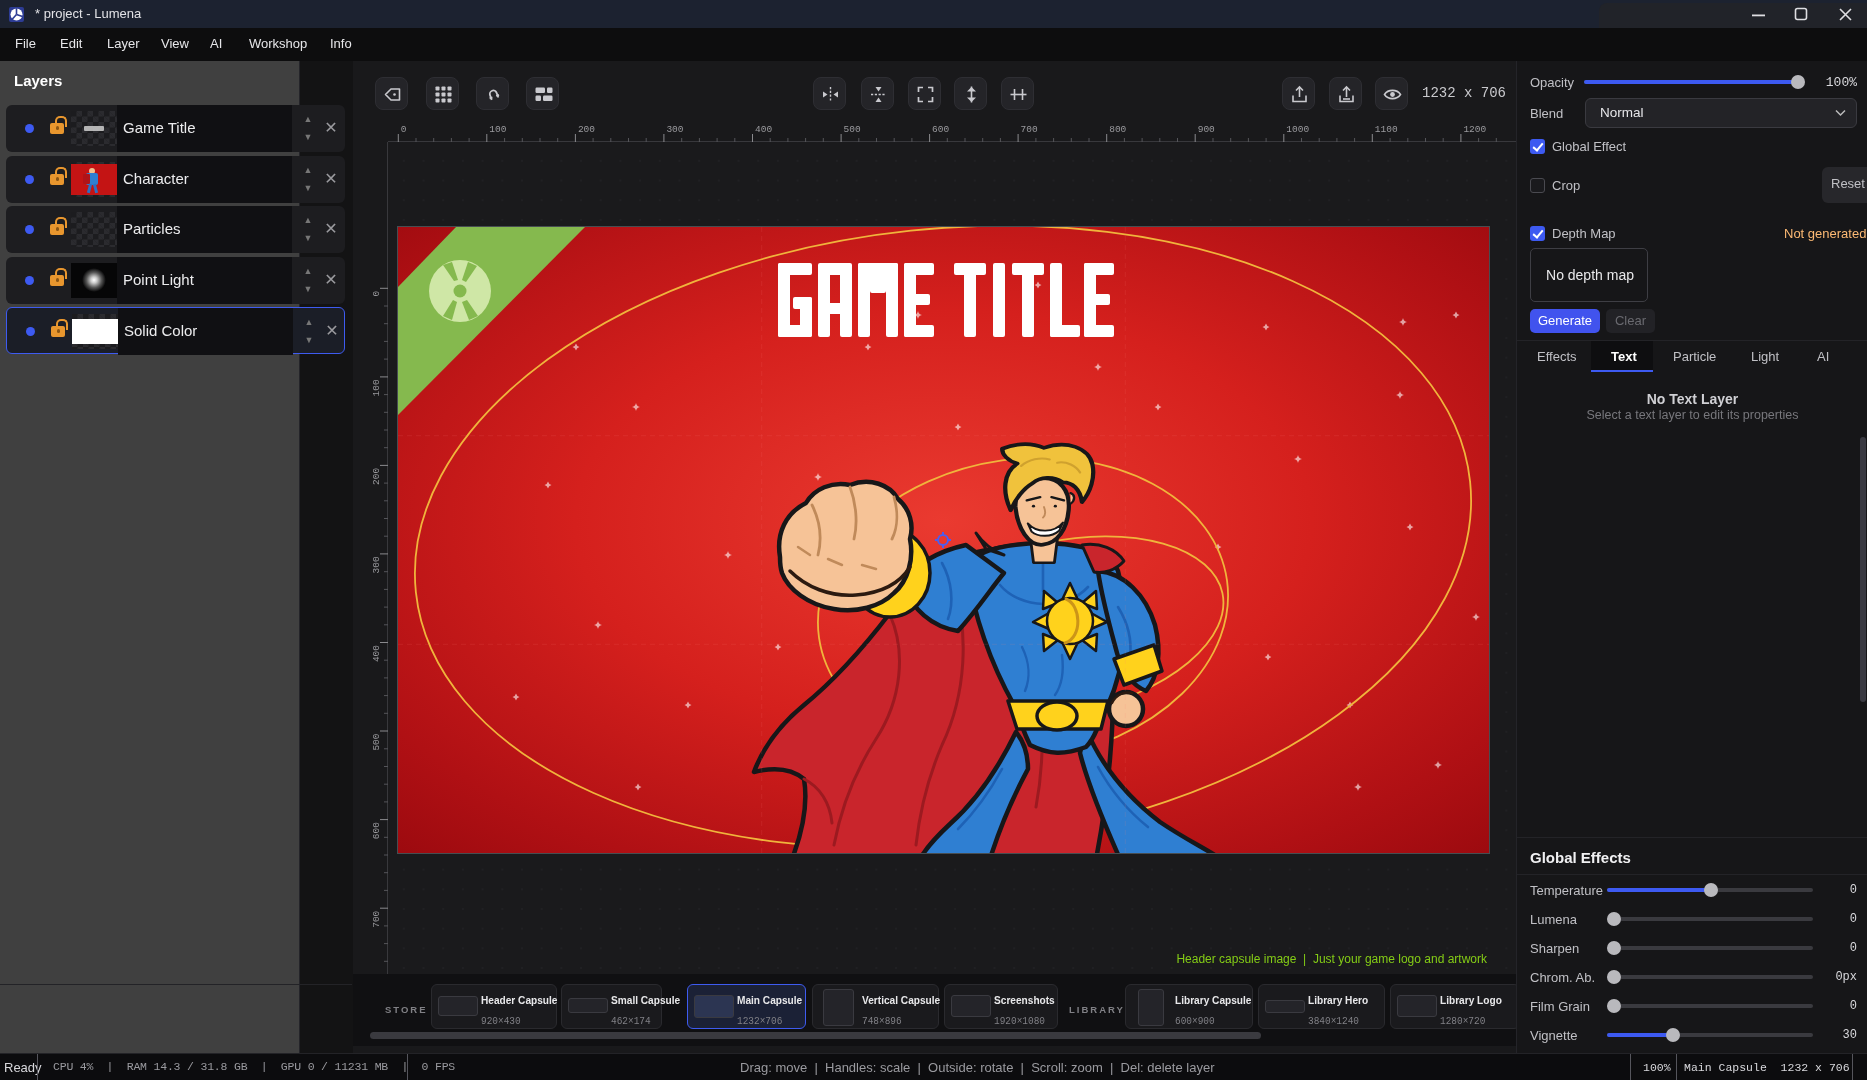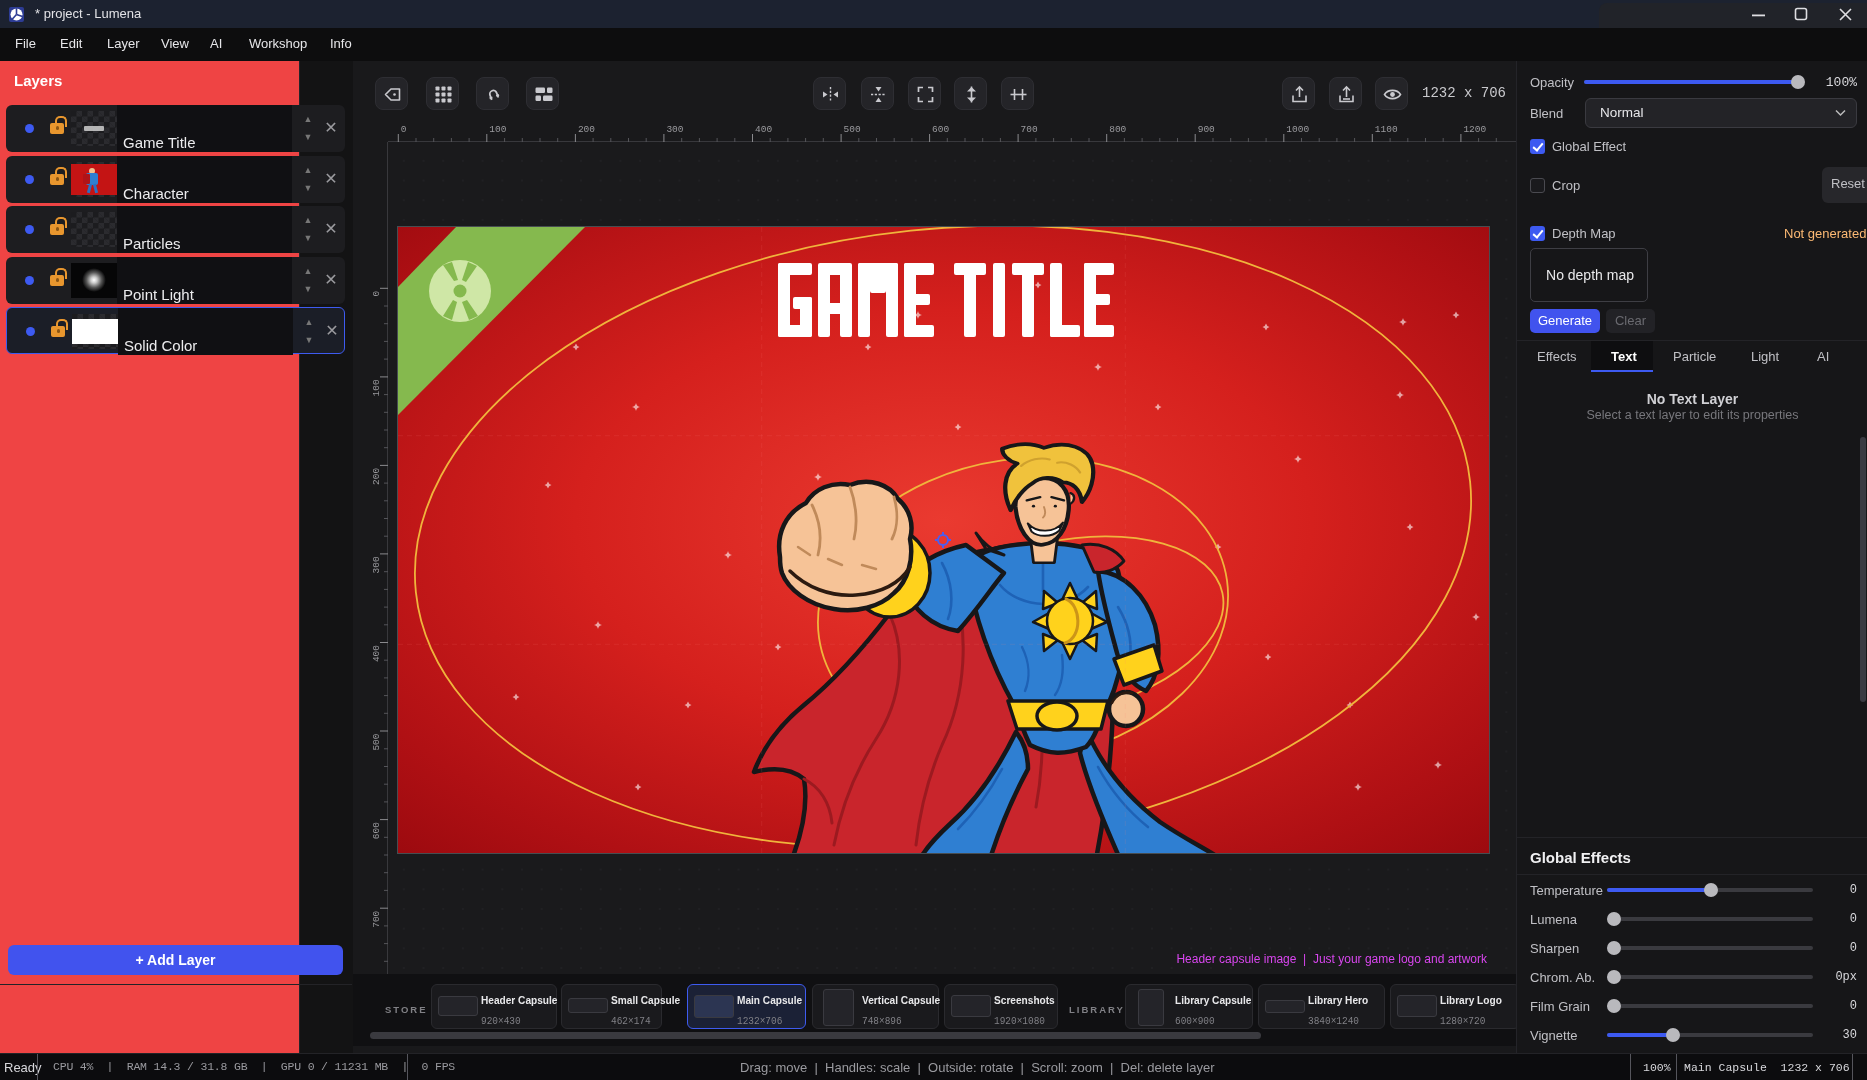--- a/index.html
+++ b/index.html
@@ -11,27 +11,27 @@
   #titlebar { position:absolute; left:0; top:0; width:1867px; height:28px; background:#1c2230; }
   #winctl { position:absolute; left:1599px; top:3px; width:268px; height:25px; background:#212329; border-radius:8px 0 0 0; }
   #applogo { position:absolute; left:9px; top:7px; width:15px; height:15px; background:#2d3c94; border-radius:2px; }
   #apptitle { position:absolute; left:35px; top:6px; font-size:13px; color:#e2e2e6; }
 
   
   #menubar { position:absolute; left:0; top:28px; width:1867px; height:33px; background:#0d0d0e; }
   .menuitem { position:absolute; top:8px; font-size:13px; color:#e6e6e9; }
 
   
-  #leftpanel { position:absolute; left:0; top:61px; width:300px; height:992px; background:#ef4444; border-right:1px solid #242429; }
+  #leftpanel { position:absolute; left:0; top:61px; width:300px; height:992px; background:#404040; border-right:1px solid #242429; }
   #layershdr { position:absolute; left:14px; top:11px; font-size:15px; font-weight:bold; color:#fff; }
   .lrow { position:absolute; left:6px; width:339px; height:47px; background:#1d1d20; border-radius:6px; }
   .lrow .inner { position:absolute; left:111px; top:0; width:175px; height:47px; background:#101013; }
   .lrow.sel { border:1px solid #3e5bf0; background:#1b1e27; }
   .ldot { position:absolute; left:19px; top:19px; width:9px; height:9px; border-radius:50%; background:#3d5af1; }
-  .lname { position:absolute; left:117px; top:14px; font-size:15px; color:#ececee;margin-top:15px; }
+  .lname { position:absolute; left:117px; top:14px; font-size:15px; color:#ececee; }
   .larr { position:absolute; left:295px; width:14px; height:10px; color:#777; font-size:9px; text-align:center; line-height:10px; }
   .lx { position:absolute; left:317px; top:13px; width:16px; height:20px; color:#9a9a9e; font-size:16px; line-height:20px; text-align:center; }
   .lthumb { position:absolute; left:65px; top:6px; width:46px; height:35px; overflow:hidden;
      background-image: linear-gradient(45deg,#2b2b2f 25%,transparent 25%,transparent 75%,#2b2b2f 75%),
                        linear-gradient(45deg,#2b2b2f 25%,transparent 25%,transparent 75%,#2b2b2f 75%);
      background-color:#1c1c1f; background-size:11px 11px; background-position:0 0,5.5px 5.5px; }
   .lock { position:absolute; left:44px; top:18px; width:14px; height:11px; background:#e8962e; border-radius:2px; }
   .lock::before { content:""; position:absolute; left:5px; top:-7px; width:8px; height:9px; border:2.2px solid #e8962e; border-bottom:none; border-radius:5px 5px 0 0; }
   .lock::after { content:""; position:absolute; left:5.5px; top:3px; width:3px; height:4px; background:#8a5514; border-radius:1.5px; }
   #addlayer { position:absolute; left:8px; top:884px; width:335px; height:30px; background:#4153ee; border-radius:6px; color:#fff; font-size:14px; font-weight:bold; text-align:center; line-height:30px; }
@@ -52,21 +52,21 @@
 
   
   #tplbar { position:absolute; left:0px; top:913px; width:1163px; height:72px; background:#101012; }
   .tcard { position:absolute; top:10px; height:45px; background:#1a1a1d; border:1px solid #2a2a2e; border-radius:6px; }
   .tcard.sel { background:#1b2136; border:1px solid #3e5bf0; }
   .tthumb { position:absolute; background:#242429; border:1px solid #3a3a40; border-radius:3px; }
   .ttitle { position:absolute; top:9px; font-size:11.5px; font-weight:bold; color:#e8e8ea; white-space:nowrap; transform:scaleX(0.88); transform-origin:0 0; }
   .tdim { position:absolute; top:30px; font-size:10.5px; color:#808086; font-family:"Liberation Mono",monospace; white-space:nowrap; transform:scaleX(0.9); transform-origin:0 0; }
   .tlabel { position:absolute; top:30px; font-size:9.5px; font-weight:bold; color:#808085; letter-spacing:2px; }
   #tplscroll { position:absolute; left:17px; top:58px; width:891px; height:7px; background:#3a3a3f; border-radius:4px; }
-  #capnote { position:absolute; top:891px; right:29px; font-size:12px; color:#d946ef; }
+  #capnote { position:absolute; top:891px; right:29px; font-size:12px; color:#84cc16; }
 
   
   #rightpanel { position:absolute; left:1516px; top:61px; width:351px; height:992px; background:#161618; border-left:1px solid #242429; }
   .rlabel { font-size:13px; color:#c0c0c5; position:absolute; }
   .chk { position:absolute; width:15px; height:15px; border-radius:3px; }
   .chk.on { background:#3d5af1; }
   .chk.off { background:#1a1a1d; border:1px solid #4a4a50; }
   .chk.on::after { content:""; position:absolute; left:4.5px; top:1.5px; width:4px; height:8px; border:solid #fff; border-width:0 2px 2px 0; transform:rotate(40deg); }
   .track { position:absolute; height:4px; border-radius:2px; background:#3a3a3f; }
   .tfill { position:absolute; height:4px; border-radius:2px; background:#3d5af1; }
@@ -170,21 +170,20 @@
       <div class="ldot"></div>
         <div class="lock"></div>
         <div class="lthumb" id="th5">
           <div style="position:absolute;left:0;top:5px;width:46px;height:25px;background:#ffffff"></div>
         </div>
       <div class="lname">Solid Color</div>
       <div class="larr" style="top:9px">▲</div>
         <div class="larr" style="top:27px">▼</div>
       <div class="lx">✕</div>
     </div>
-    <div id="addlayer">+ Add Layer</div>
     <div class="abs" style="left:0;top:923px;width:352px;height:1px;background:#232327"></div>
   </div>
 
   <div id="canvasarea">
     <div class="tbtn" style="left:22px">
         <svg style="position:absolute;left:7px;top:7px" width="19" height="19" viewBox="0 0 19 19" fill="none" stroke="#c9c9ce" stroke-width="1.6" stroke-linejoin="round">
           <path d="M2.5 9.5 L8 4 H16.5 V15 H8 Z"></path>
           <circle cx="11.5" cy="9.5" r="1.3" fill="#c9c9ce" stroke="none"></circle>
         </svg>
       </div>

